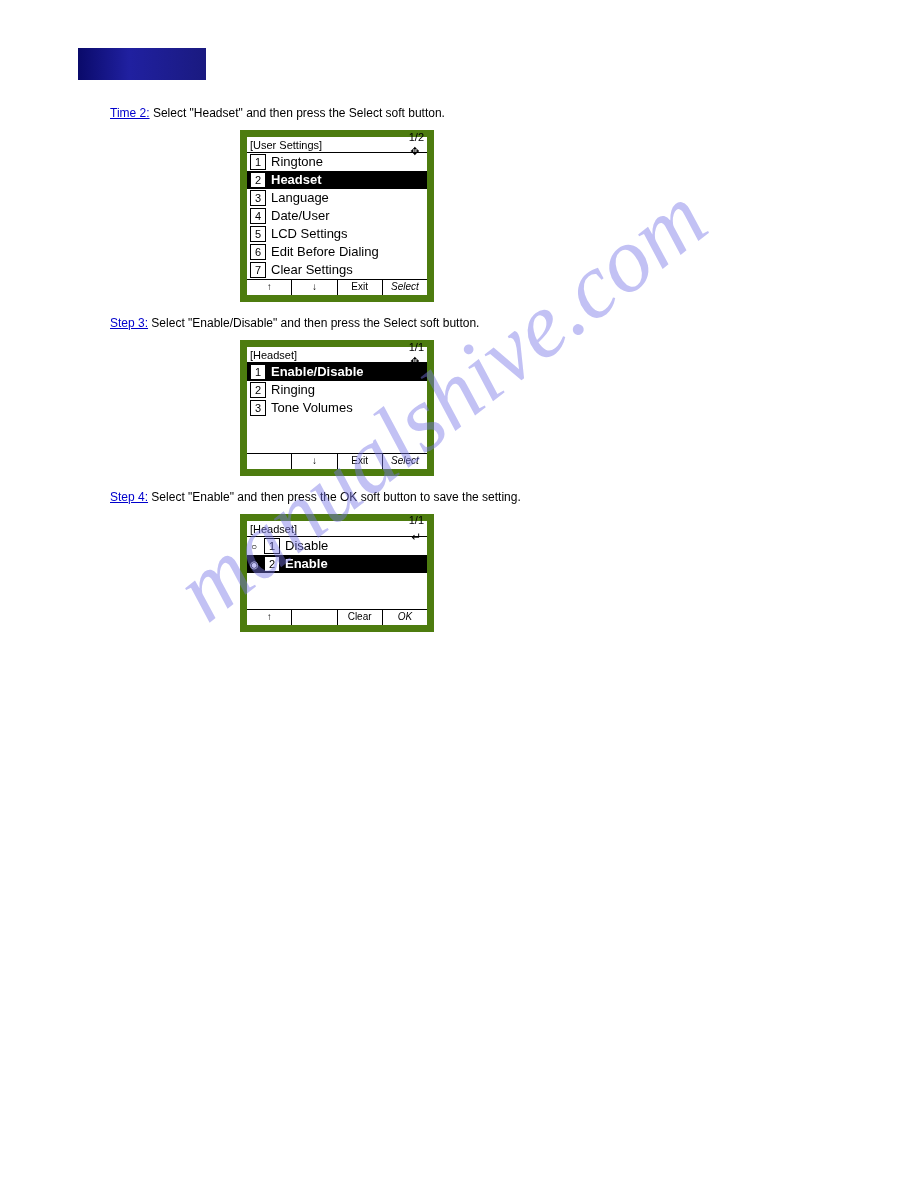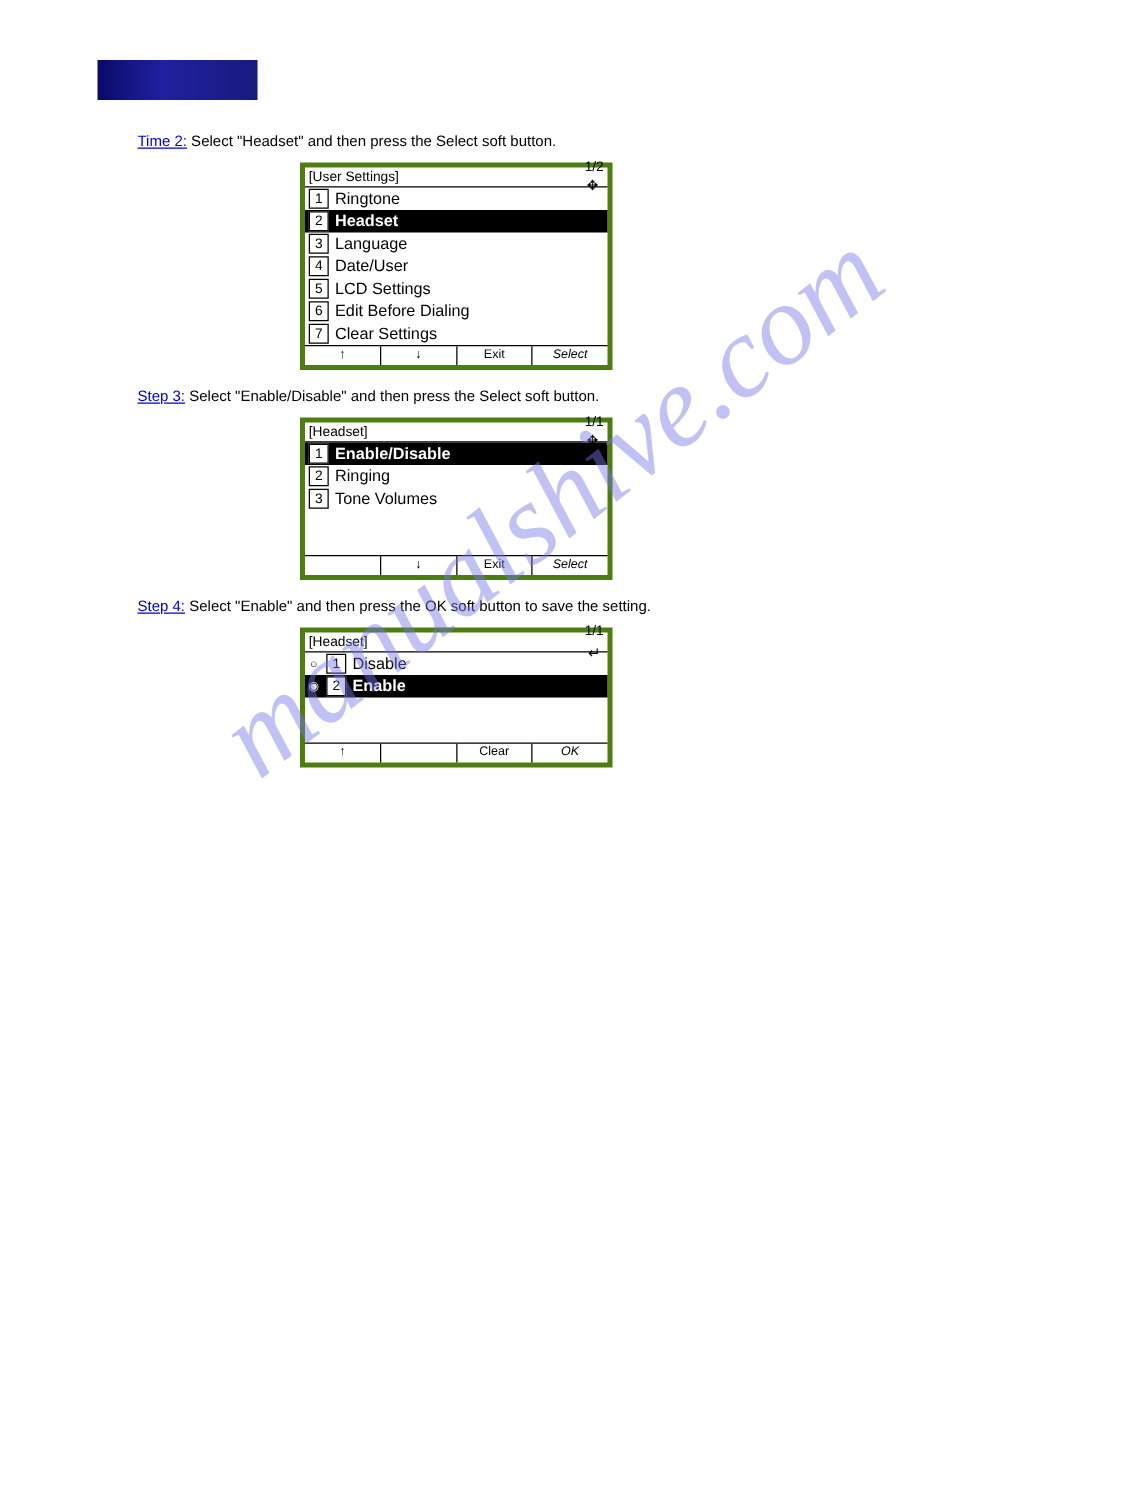--- a/index.html
+++ b/index.html
@@ -47,23 +47,23 @@
     text-decoration: underline;
     color: #0000cc;
     font-size: 12px;
   }
   .step-text {
     font-size: 12px;
     color: #000;
   }
   .lcd {
     margin: 10px 0 14px 130px;
-    width: 250px;
-    background: #fff;
-    border: 4px solid #4d7c0f;
+    width: 194px;
+    background: #fff;
+    border: 7px solid #4d7c0f;
     font-family: Arial, sans-serif;
     font-size: 11px;
   }
   .lcd-title {
     display: flex;
     justify-content: space-between;
     align-items: center;
     padding: 1px 3px;
     border-bottom: 1px solid #000;
     height: 16px;

